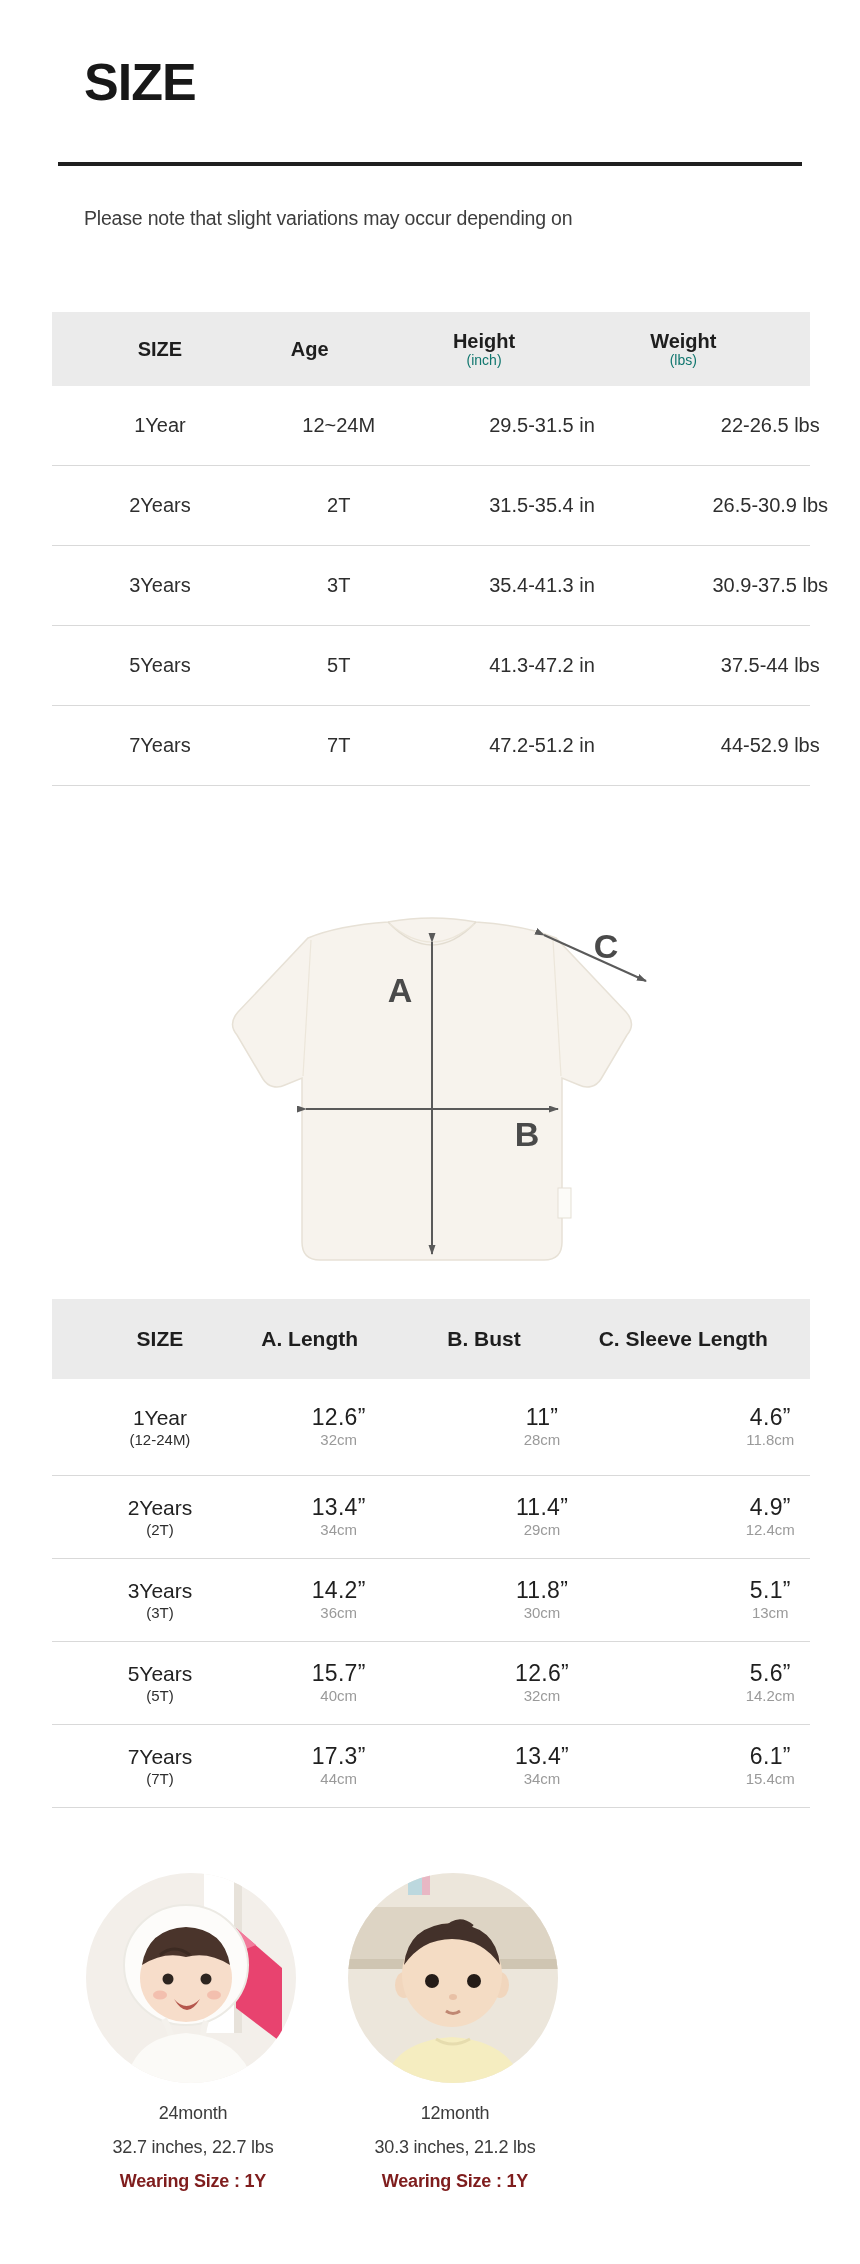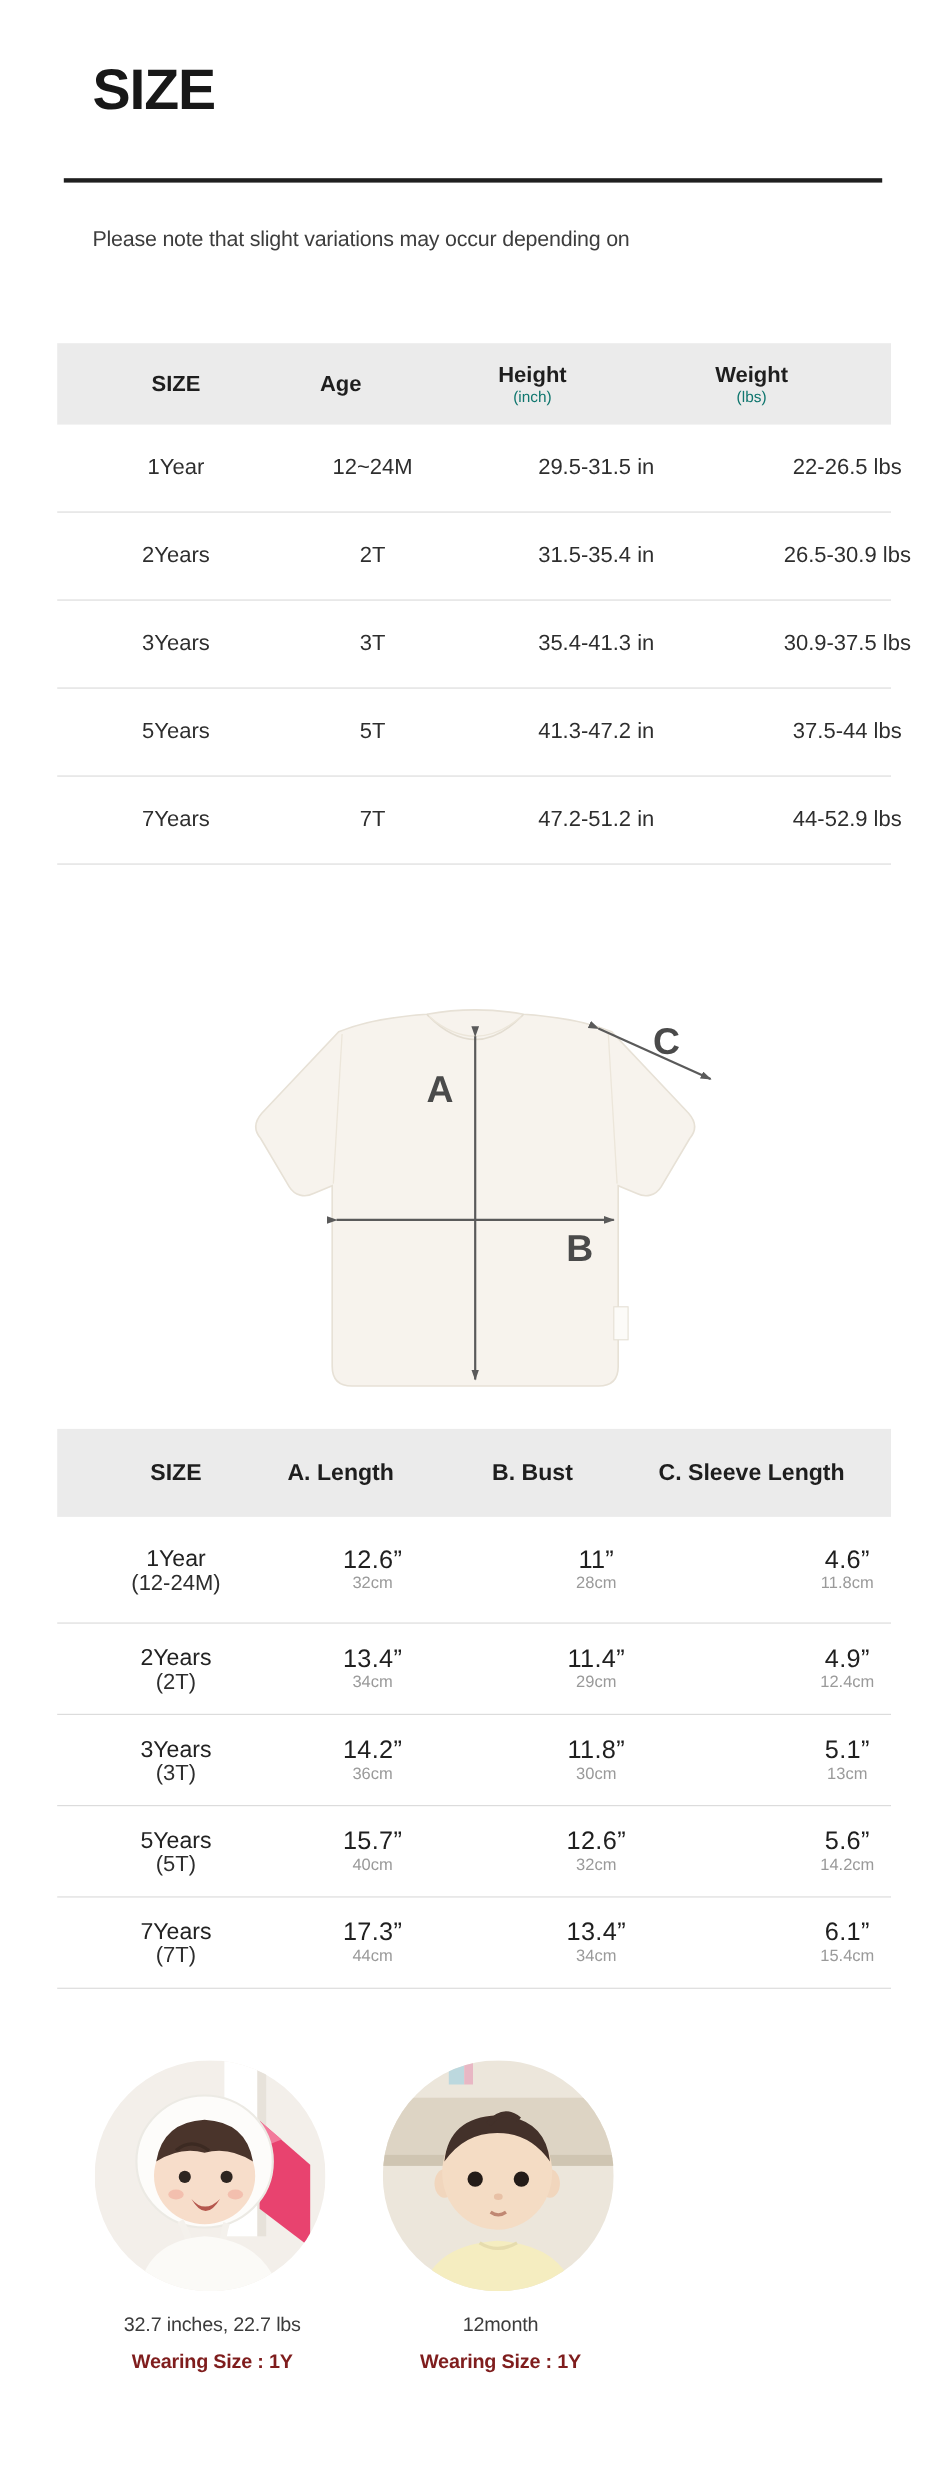--- a/index.html
+++ b/index.html
@@ -46,21 +46,21 @@
   .t1 .tbl-row{height:79px; font-size:20px; color:#2e2e2e;}
   .pad-l{padding-left:34px;}
   .pad-r{padding-right:26px;}
   
   .diagram{position:absolute; left:0; top:860px; width:860px; height:400px;}
   
   .t2 .tbl-header{height:80px; font-size:21px; font-weight:700;}
   .t2 .tbl-row{height:82px;}
   .t2 .row-first{height:96px;}
   .size-main{font-size:21px; color:#222; line-height:25px;}
-  .size-sub{font-size:20px; color:#2e2e2e; line-height:19px;}
+  .size-sub{font-size:15px; color:#2e2e2e; line-height:19px;}
   .val-in{font-size:23px; color:#1f1f1f; line-height:26px; letter-spacing:0.3px;}
   .val-cm{font-size:15px; color:#9a9a9a; line-height:20px;}
   
   .photo{
     position:absolute; top:1857px; width:210px; height:210px;
     border-radius:50%; overflow:hidden;
   }
   .photo-left{left:86px;}
   .photo-right{left:348px;}
   .caption{
@@ -327,21 +327,23 @@
 
       <ellipse cx="105" cy="124" rx="4" ry="3" fill="#e8c1a6"></ellipse>
       <path d="M 98 138 Q 105 143 112 138" fill="none" stroke="#c08873" stroke-width="3"></path>
 
       <path d="M 36 210 Q 46 168 104 164 Q 162 168 174 210 Z" fill="#f5edc0"></path>
       <path d="M 88 166 Q 104 176 122 166" fill="none" stroke="#e6dcae" stroke-width="3"></path>
     </svg>
   </div>
 
   <div class="caption cap-left">
+    <div>24month</div>
     <div>32.7 inches, 22.7 lbs</div>
     <div class="cap-bold">Wearing Size : 1Y</div>
   </div>
   <div class="caption cap-right">
     <div>12month</div>
+    <div>30.3 inches, 21.2 lbs</div>
     <div class="cap-bold">Wearing Size : 1Y</div>
   </div>
 
 </div>
 
 </body></html>

